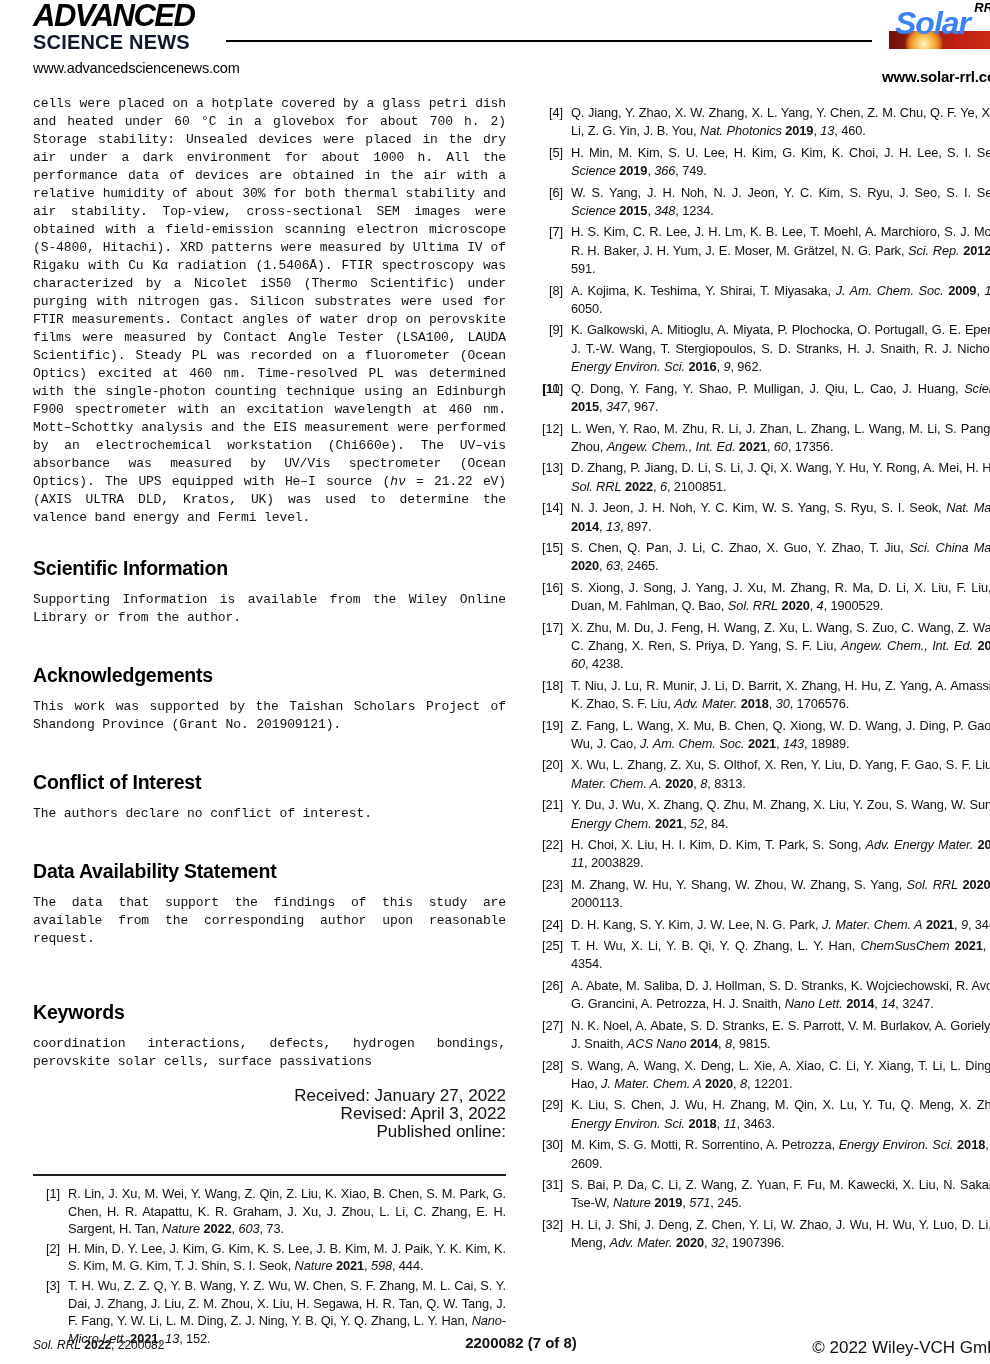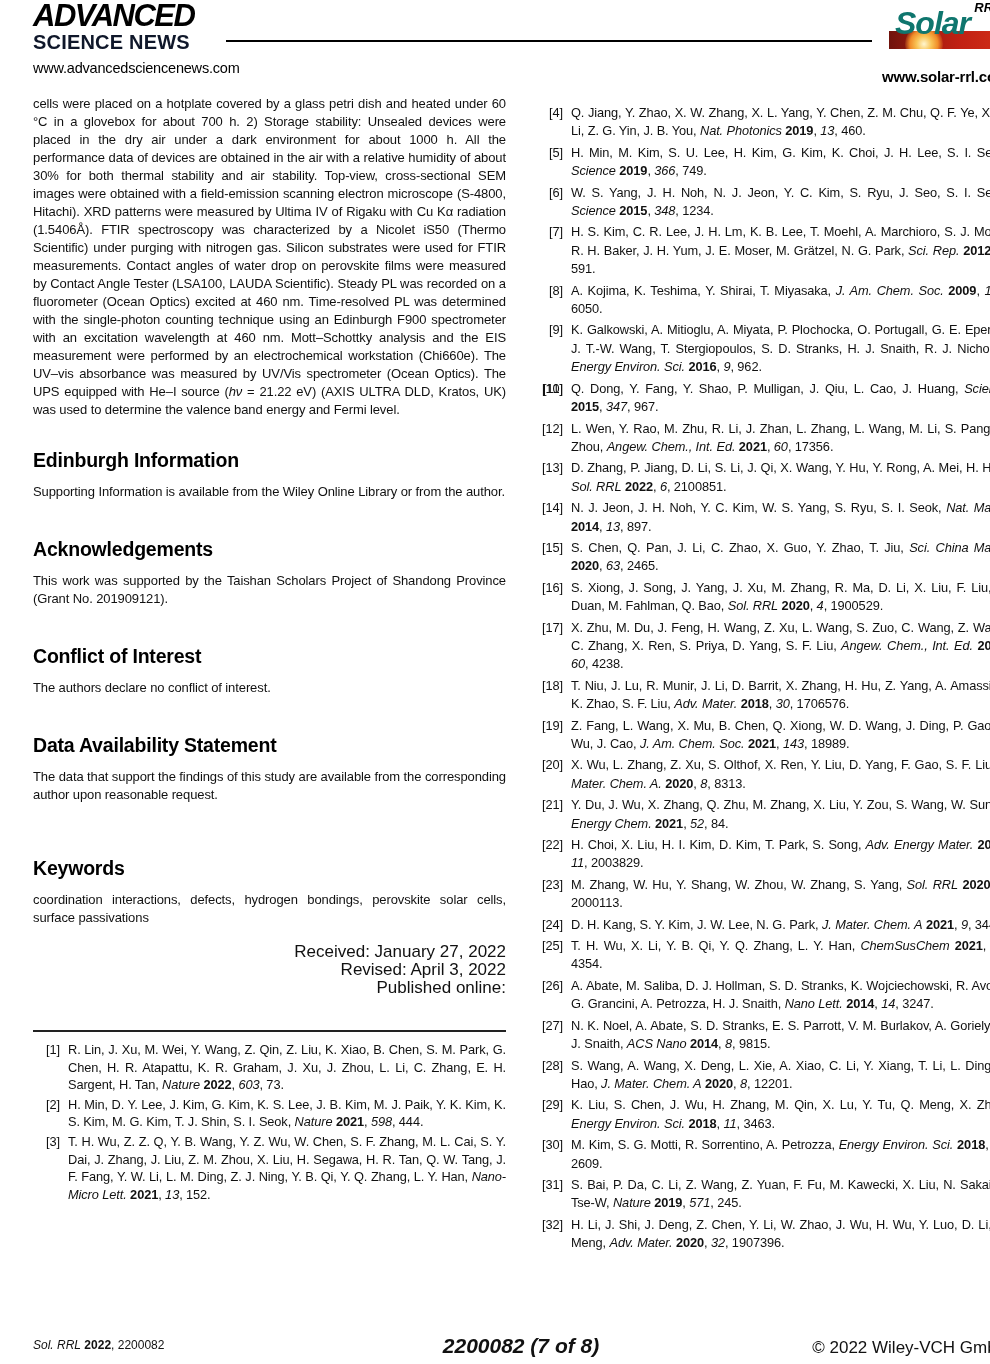--- a/index.html
+++ b/index.html
@@ -10,46 +10,46 @@
     margin-left:26px;
   }
   
   .hdr-left { position:absolute; left:7px; top:2px; }
   .asn1 { font-style:italic; font-weight:bold; font-size:31px; line-height:28px; letter-spacing:-1.5px; color:#000; }
   .asn2 { font-weight:bold; font-size:20px; line-height:24px; letter-spacing:0.2px; color:#0f172a; }
   .hdr-url-left { margin-top:6px; font-weight:normal; font-size:14.5px; letter-spacing:-0.2px; color:#000; }
   .hdr-rule { position:absolute; left:200px; top:40px; width:646px; height:2px; background:#000; }
   .solar-wrap { position:absolute; top:2px; right:7px; width:122px; height:48px; }
   .rrl-text { position:absolute; top:-2px; right:8px; font-style:italic; font-weight:bold; font-size:13px; color:#000; z-index:3; }
-  .solar-text { position:absolute; top:3px; left:8px; font-style:italic; font-weight:bold; font-size:32px; letter-spacing:-1px; color:#0f766e; z-index:2; }
+  .solar-text { position:absolute; top:3px; left:8px; font-style:italic; font-weight:bold; font-size:32px; letter-spacing:-1px; color:#3b82f6; z-index:2; }
   .solar-bar { position:absolute; top:29px; right:0; width:120px; height:18px; z-index:1;
     background:linear-gradient(90deg,#70130c 0%,#a81d10 35%,#c22113 60%,#d23018 100%); overflow:hidden; }
   .sun { position:absolute; left:16px; top:-6px; width:38px; height:38px; border-radius:50%;
     background:radial-gradient(circle,#fff6cf 0%,#f9c456 28%,#f08c28 52%,rgba(240,140,40,0) 74%); }
   .hdr-url-right { position:absolute; top:68px; right:7px; font-weight:bold; font-size:15px; letter-spacing:-0.2px; color:#000000; }
   
   .col { position:absolute; top:95px; width:473px; }
   .col-left { left:7px; }
   .col-right { left:510px; }
-  .para { font-size:13px; line-height:18px; text-align:justify; margin:0; letter-spacing:-0.1px; }
+  .para { font-size:13px; line-height:18px; text-align:justify; margin:0; letter-spacing:-0.1px;font-family:Liberation Mono, monospace; }
   h2.sect { font-size:19.5px; line-height:24px; font-weight:bold; margin:36px 0 11px 0; letter-spacing:-0.2px; color:#000; }
   h2.first { margin-top:29px; }
   h2.kw { margin-top:52px; }
   .dates { margin-top:16px; font-size:17px; line-height:18px; text-align:right; }
   .ref-rule { margin-top:33px; height:2px; background:#222; }
   .refs { margin-top:9px; }
   .ref { position:relative; padding-left:35px; font-size:12.8px; line-height:17.6px; text-align:justify; letter-spacing:-0.1px; margin-bottom:2px; }
   .refs-right .ref { line-height:18.4px; margin-bottom:3px; }
   .refnum { position:absolute; left:0; top:0; width:27px; text-align:right; }
   .i { font-style:italic; }
   .b { font-weight:bold; }
   
   .footer { position:absolute; left:7px; right:7px; top:1334px; height:24px; }
   .footer-left { position:absolute; left:0; top:4px; font-size:12px; }
-  .footer-center { position:absolute; left:50%; transform:translateX(-50%); top:0; font-weight:bold; font-size:21px;font-style:italic; }
+  .footer-center { position:absolute; left:50%; transform:translateX(-50%); top:0; font-weight:bold; font-size:15px; }
   .footer-right { position:absolute; right:0; top:4px; font-size:17px; }
 </style>
 </head>
 <body>
 
 <div class="page">
 
   <div class="hdr-left">
     <div class="asn1">ADVANCED</div>
     <div class="asn2">SCIENCE NEWS</div>
@@ -61,21 +61,21 @@
     <span class="solar-text">Solar</span>
     <div class="solar-bar">
       <div class="sun"></div>
     </div>
   </div>
   <div class="hdr-url-right">www.solar-rrl.com</div>
 
   <div class="col col-left">
     <p class="para intro"><span>cells were placed on a hotplate covered by a glass petri dish and heated under 60 °C in a glovebox for about 700 h. 2) Storage stability: Unsealed devices were placed in the dry air under a dark environment for about 1000 h. All the performance data of devices are obtained in the air with a relative humidity of about 30% for both thermal stability and air stability. Top-view, cross-sectional SEM images were obtained with a field-emission scanning electron microscope (S-4800, Hitachi). XRD patterns were measured by Ultima IV of Rigaku with Cu Kα radiation (1.5406Å). FTIR spectroscopy was characterized by a Nicolet iS50 (Thermo Scientific) under purging with nitrogen gas. Silicon substrates were used for FTIR measurements. Contact angles of water drop on perovskite films were measured by Contact Angle Tester (LSA100, LAUDA Scientific). Steady PL was recorded on a fluorometer (Ocean Optics) excited at 460 nm. Time-resolved PL was determined with the single-photon counting technique using an Edinburgh F900 spectrometer with an excitation wavelength at 460 nm. Mott–Schottky analysis and the EIS measurement were performed by an electrochemical workstation (Chi660e). The UV–vis absorbance was measured by UV/Vis spectrometer (Ocean Optics). The UPS equipped with He–I source (</span><span class="i">hν</span><span> = 21.22 eV) (AXIS ULTRA DLD, Kratos, UK) was used to determine the valence band energy and Fermi level.</span></p>
 
-    <h2 class="sect first">Edinburgh Information</h2>
+    <h2 class="sect first">Scientific Information</h2>
     <p class="para">Supporting Information is available from the Wiley Online Library or from the author.</p>
 
     <h2 class="sect">Acknowledgements</h2>
     <p class="para">This work was supported by the Taishan Scholars Project of Shandong Province (Grant No. 201909121).</p>
 
     <h2 class="sect">Conflict of Interest</h2>
     <p class="para">The authors declare no conflict of interest.</p>
 
     <h2 class="sect">Data Availability Statement</h2>
     <p class="para">The data that support the findings of this study are available from the corresponding author upon reasonable request.</p>

